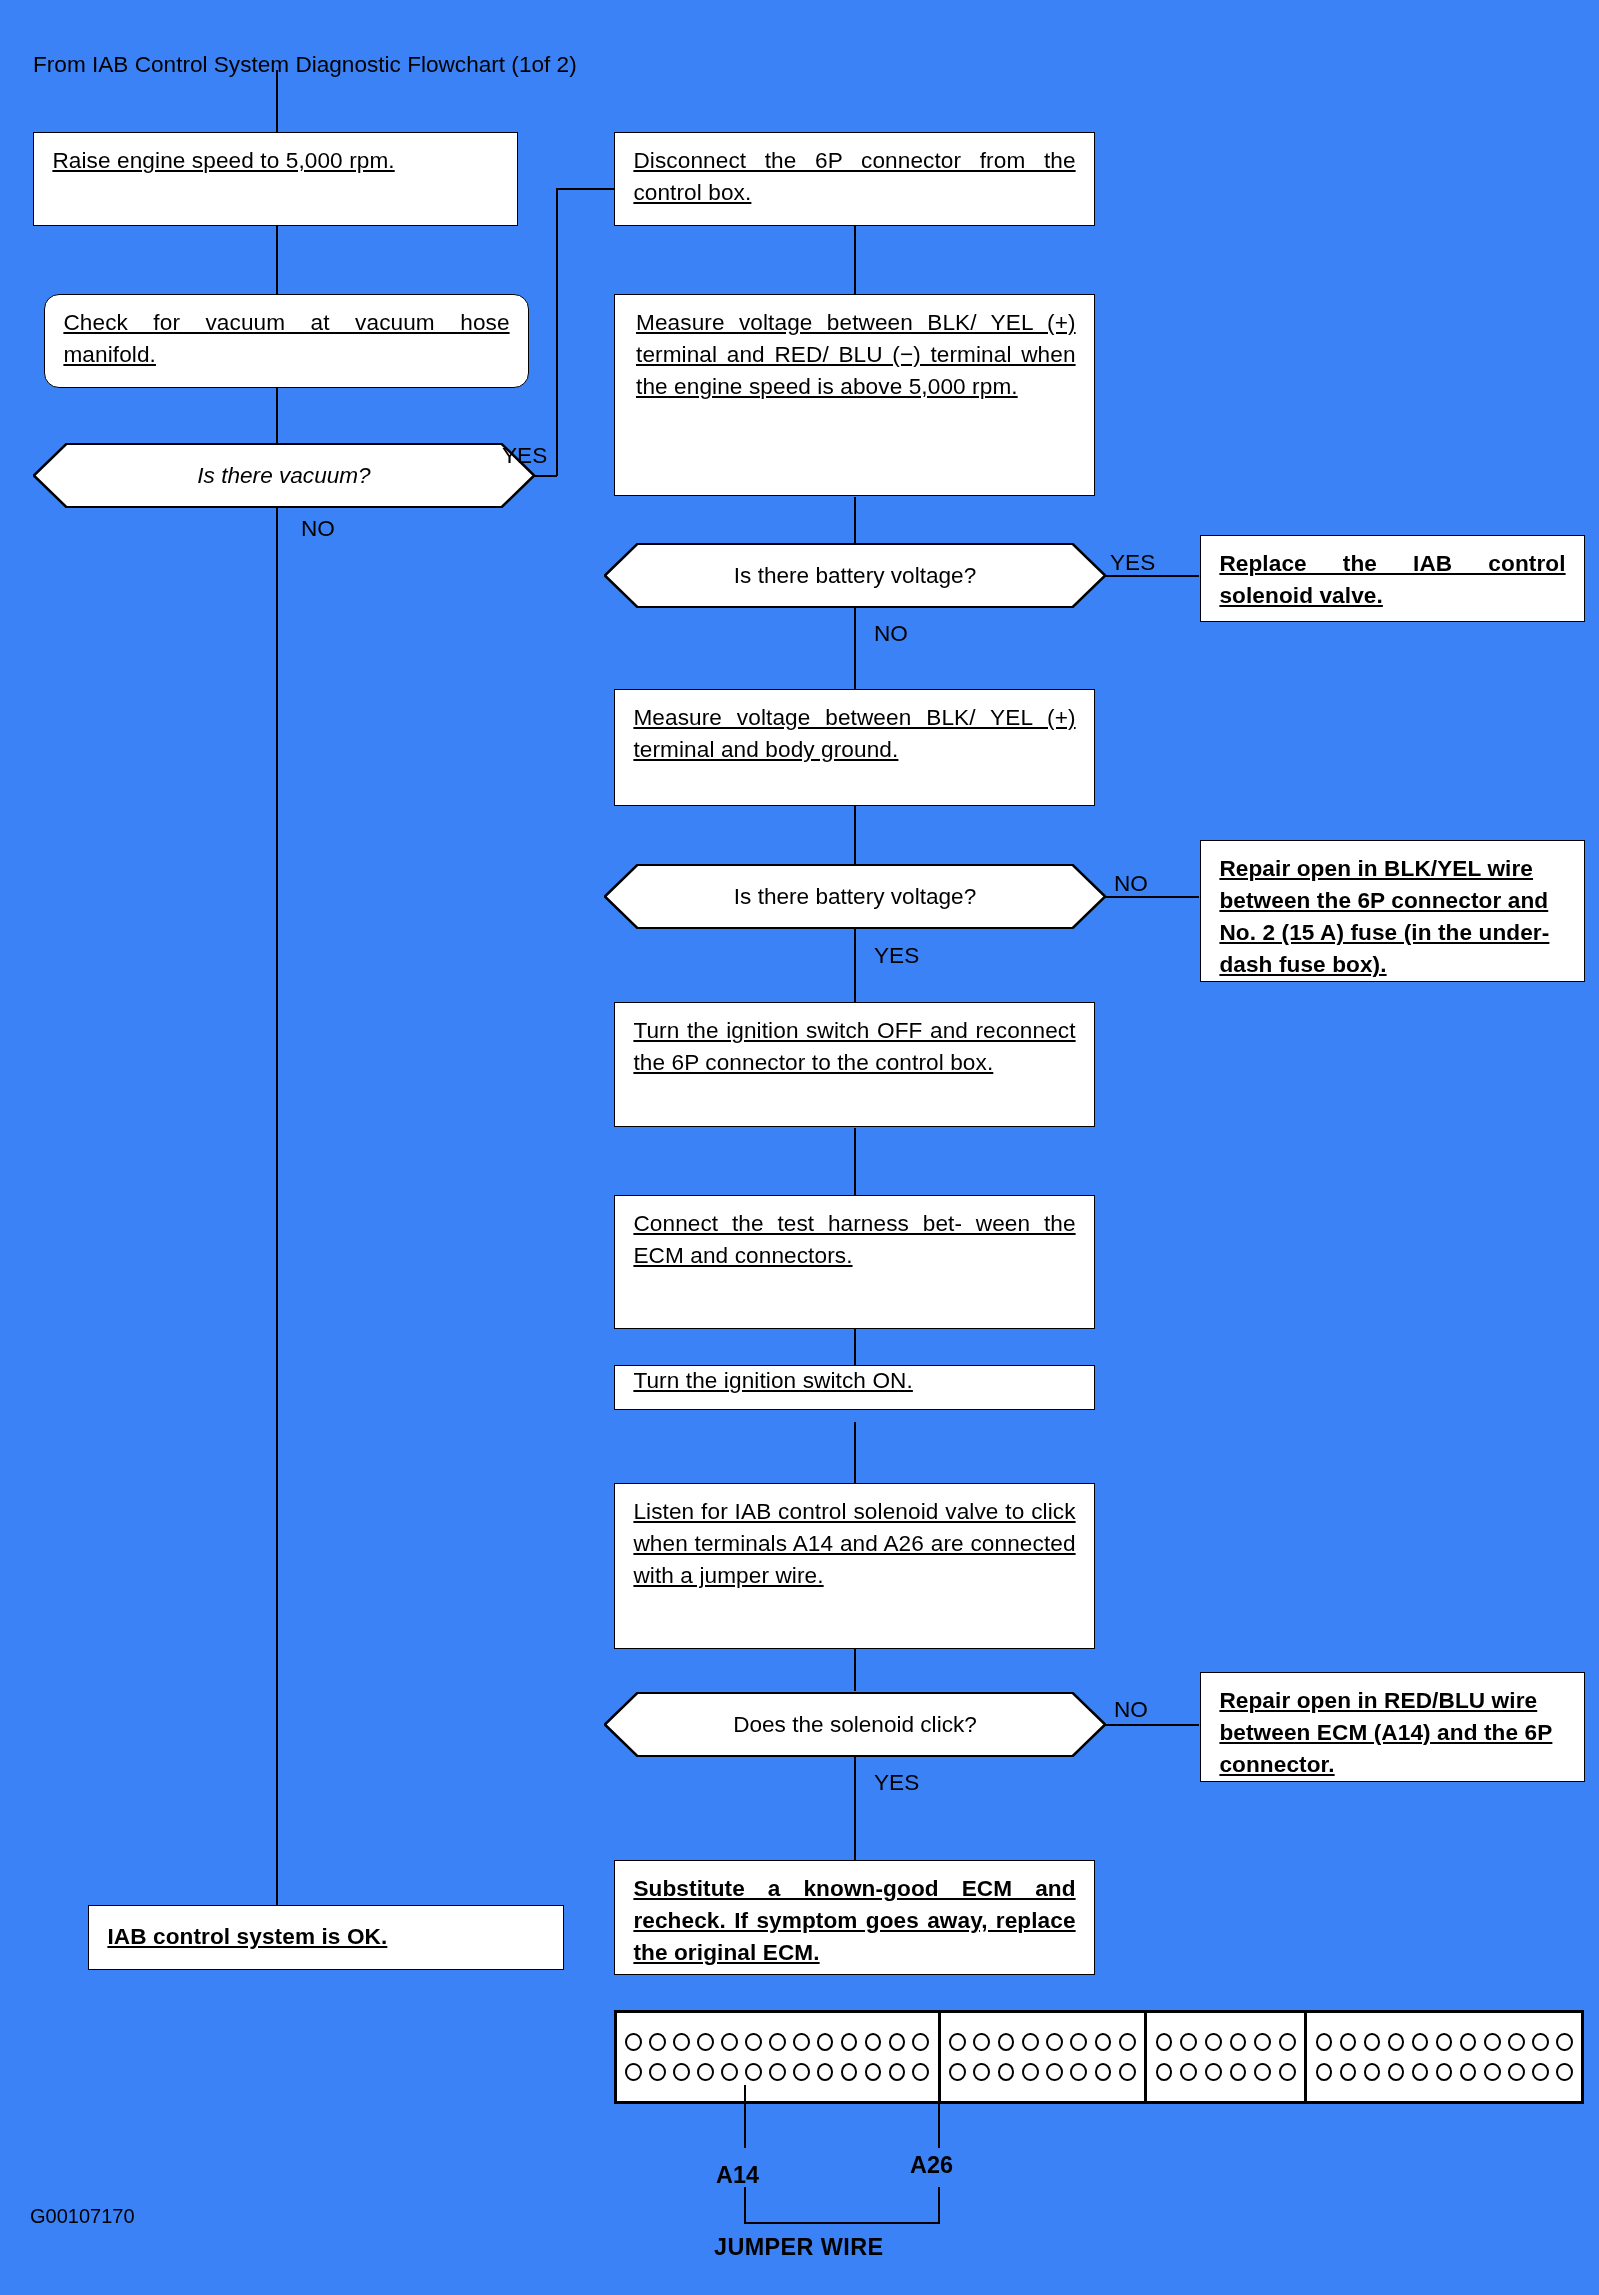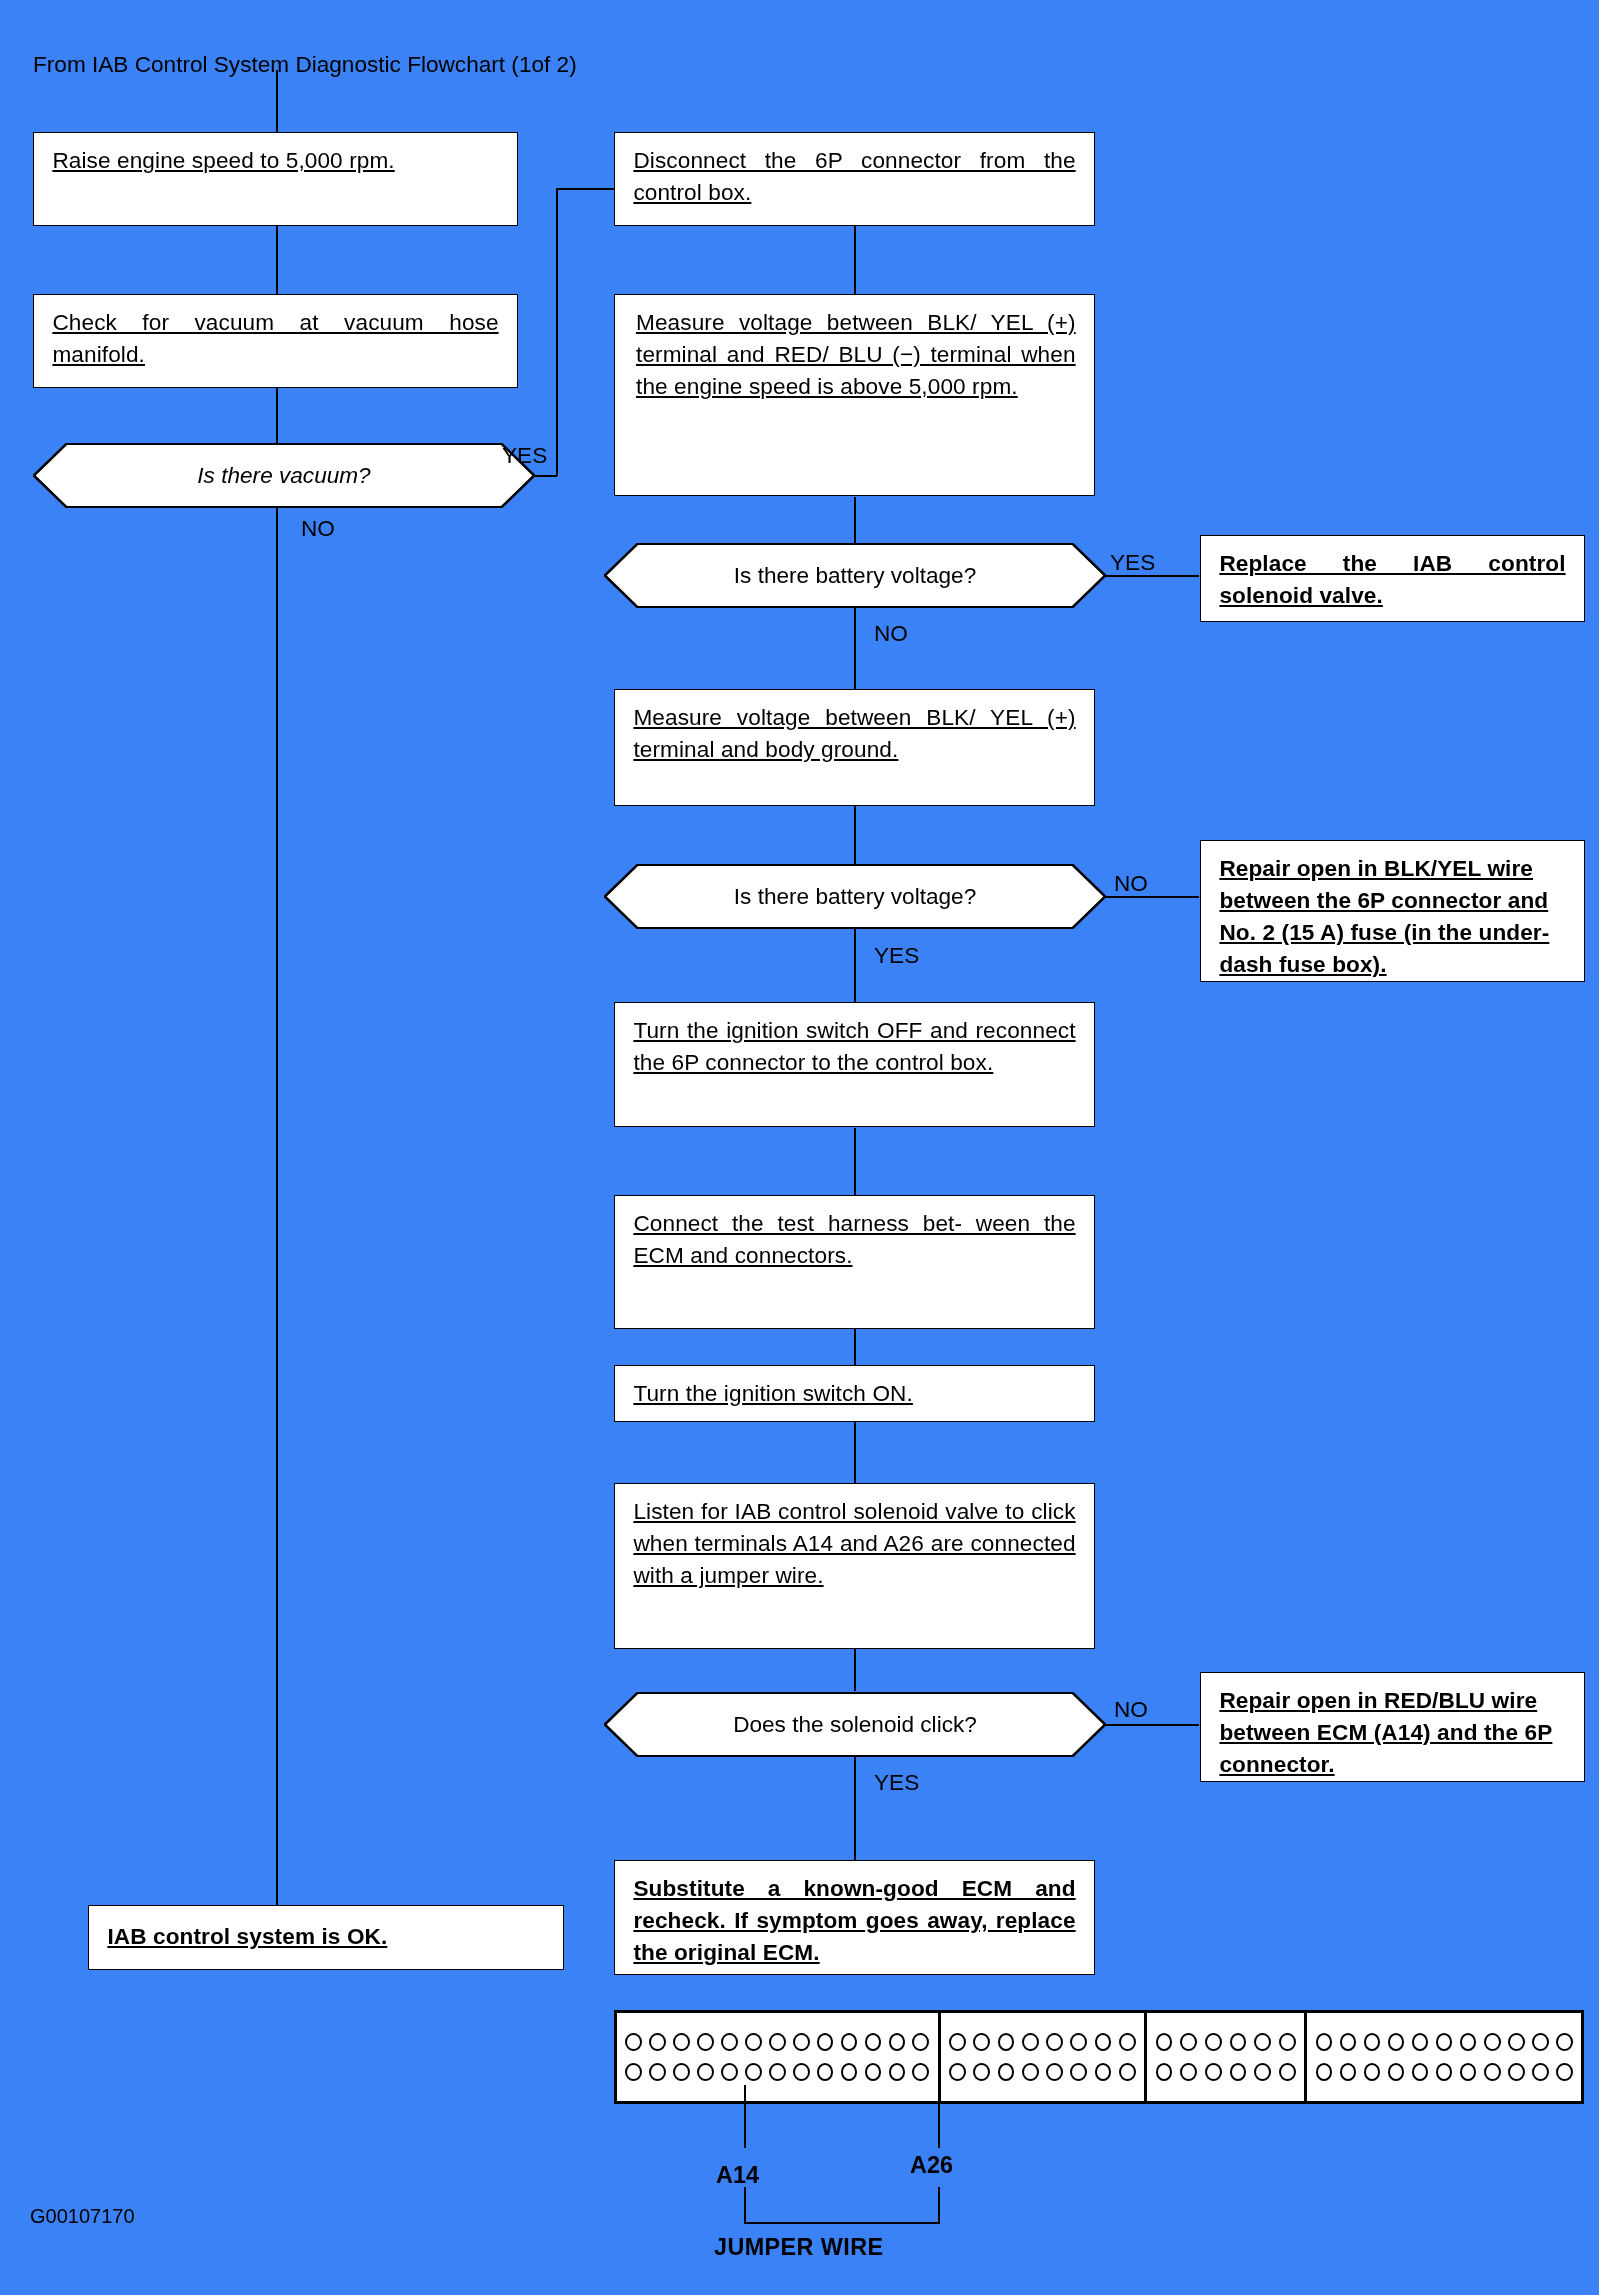--- a/index.html
+++ b/index.html
@@ -63,21 +63,21 @@
   <div id="header-note" style="left:33px;top:52px;">From IAB Control System Diagnostic Flowchart (1of 2)</div>
 
   <div class="ln lnv" style="left:276px;top:70px;width:1.7px;height:62px;"></div>
 
   <div class="pbox" style="left:33px;top:132px;width:485px;height:94px;">
     <span>Raise engine speed to 5,000 rpm.</span>
   </div>
 
   <div class="ln lnv" style="left:276px;top:226px;height:69px;"></div>
 
-  <div class="pbox" style="left:33px;top:294px;width:485px;height:94px;">
+  <div class="pbox" style="left:44px;top:294px;width:485px;height:94px;border-radius:15px;">
     <span>Check for vacuum at vacuum hose manifold.</span>
   </div>
 
   <div class="ln lnv" style="left:276px;top:388px;height:55px;"></div>
 
   <div class="hex" style="left:33px;top:443px;width:502px;height:65px;font-style:italic;">
     <svg viewBox="0 0 600 78" preserveAspectRatio="none">
       <polygon points="40,1 560,1 599,39 560,77 40,77 1,39" fill="#fff" stroke="#000" stroke-width="2.5" vector-effect="non-scaling-stroke"></polygon>
     </svg>
     <span>Is there vacuum?</span>
@@ -152,21 +152,21 @@
   </div>
 
   <div class="ln lnv" style="left:854px;top:1128px;height:67px;"></div>
 
   <div class="pbox" style="left:614px;top:1195px;width:481px;height:134px;">
     <span>Connect the test harness bet- ween the ECM and connectors.</span>
   </div>
 
   <div class="ln lnv" style="left:854px;top:1328px;height:37px;"></div>
 
-  <div class="pbox" style="left:614px;top:1365px;width:481px;height:57px;">
+  <div class="pbox" style="left:614px;top:1365px;width:481px;height:45px;align-items:flex-end;">
     <span>Turn the ignition switch ON.</span>
   </div>
 
   <div class="ln lnv" style="left:854px;top:1422px;height:61px;"></div>
 
   <div class="pbox" style="left:614px;top:1483px;width:481px;height:166px;">
     <span>Listen for IAB control solenoid valve to click when terminals A14 and A26 are connected with a jumper wire.</span>
   </div>
 
   <div class="ln lnv" style="left:854px;top:1648px;height:43px;"></div>

